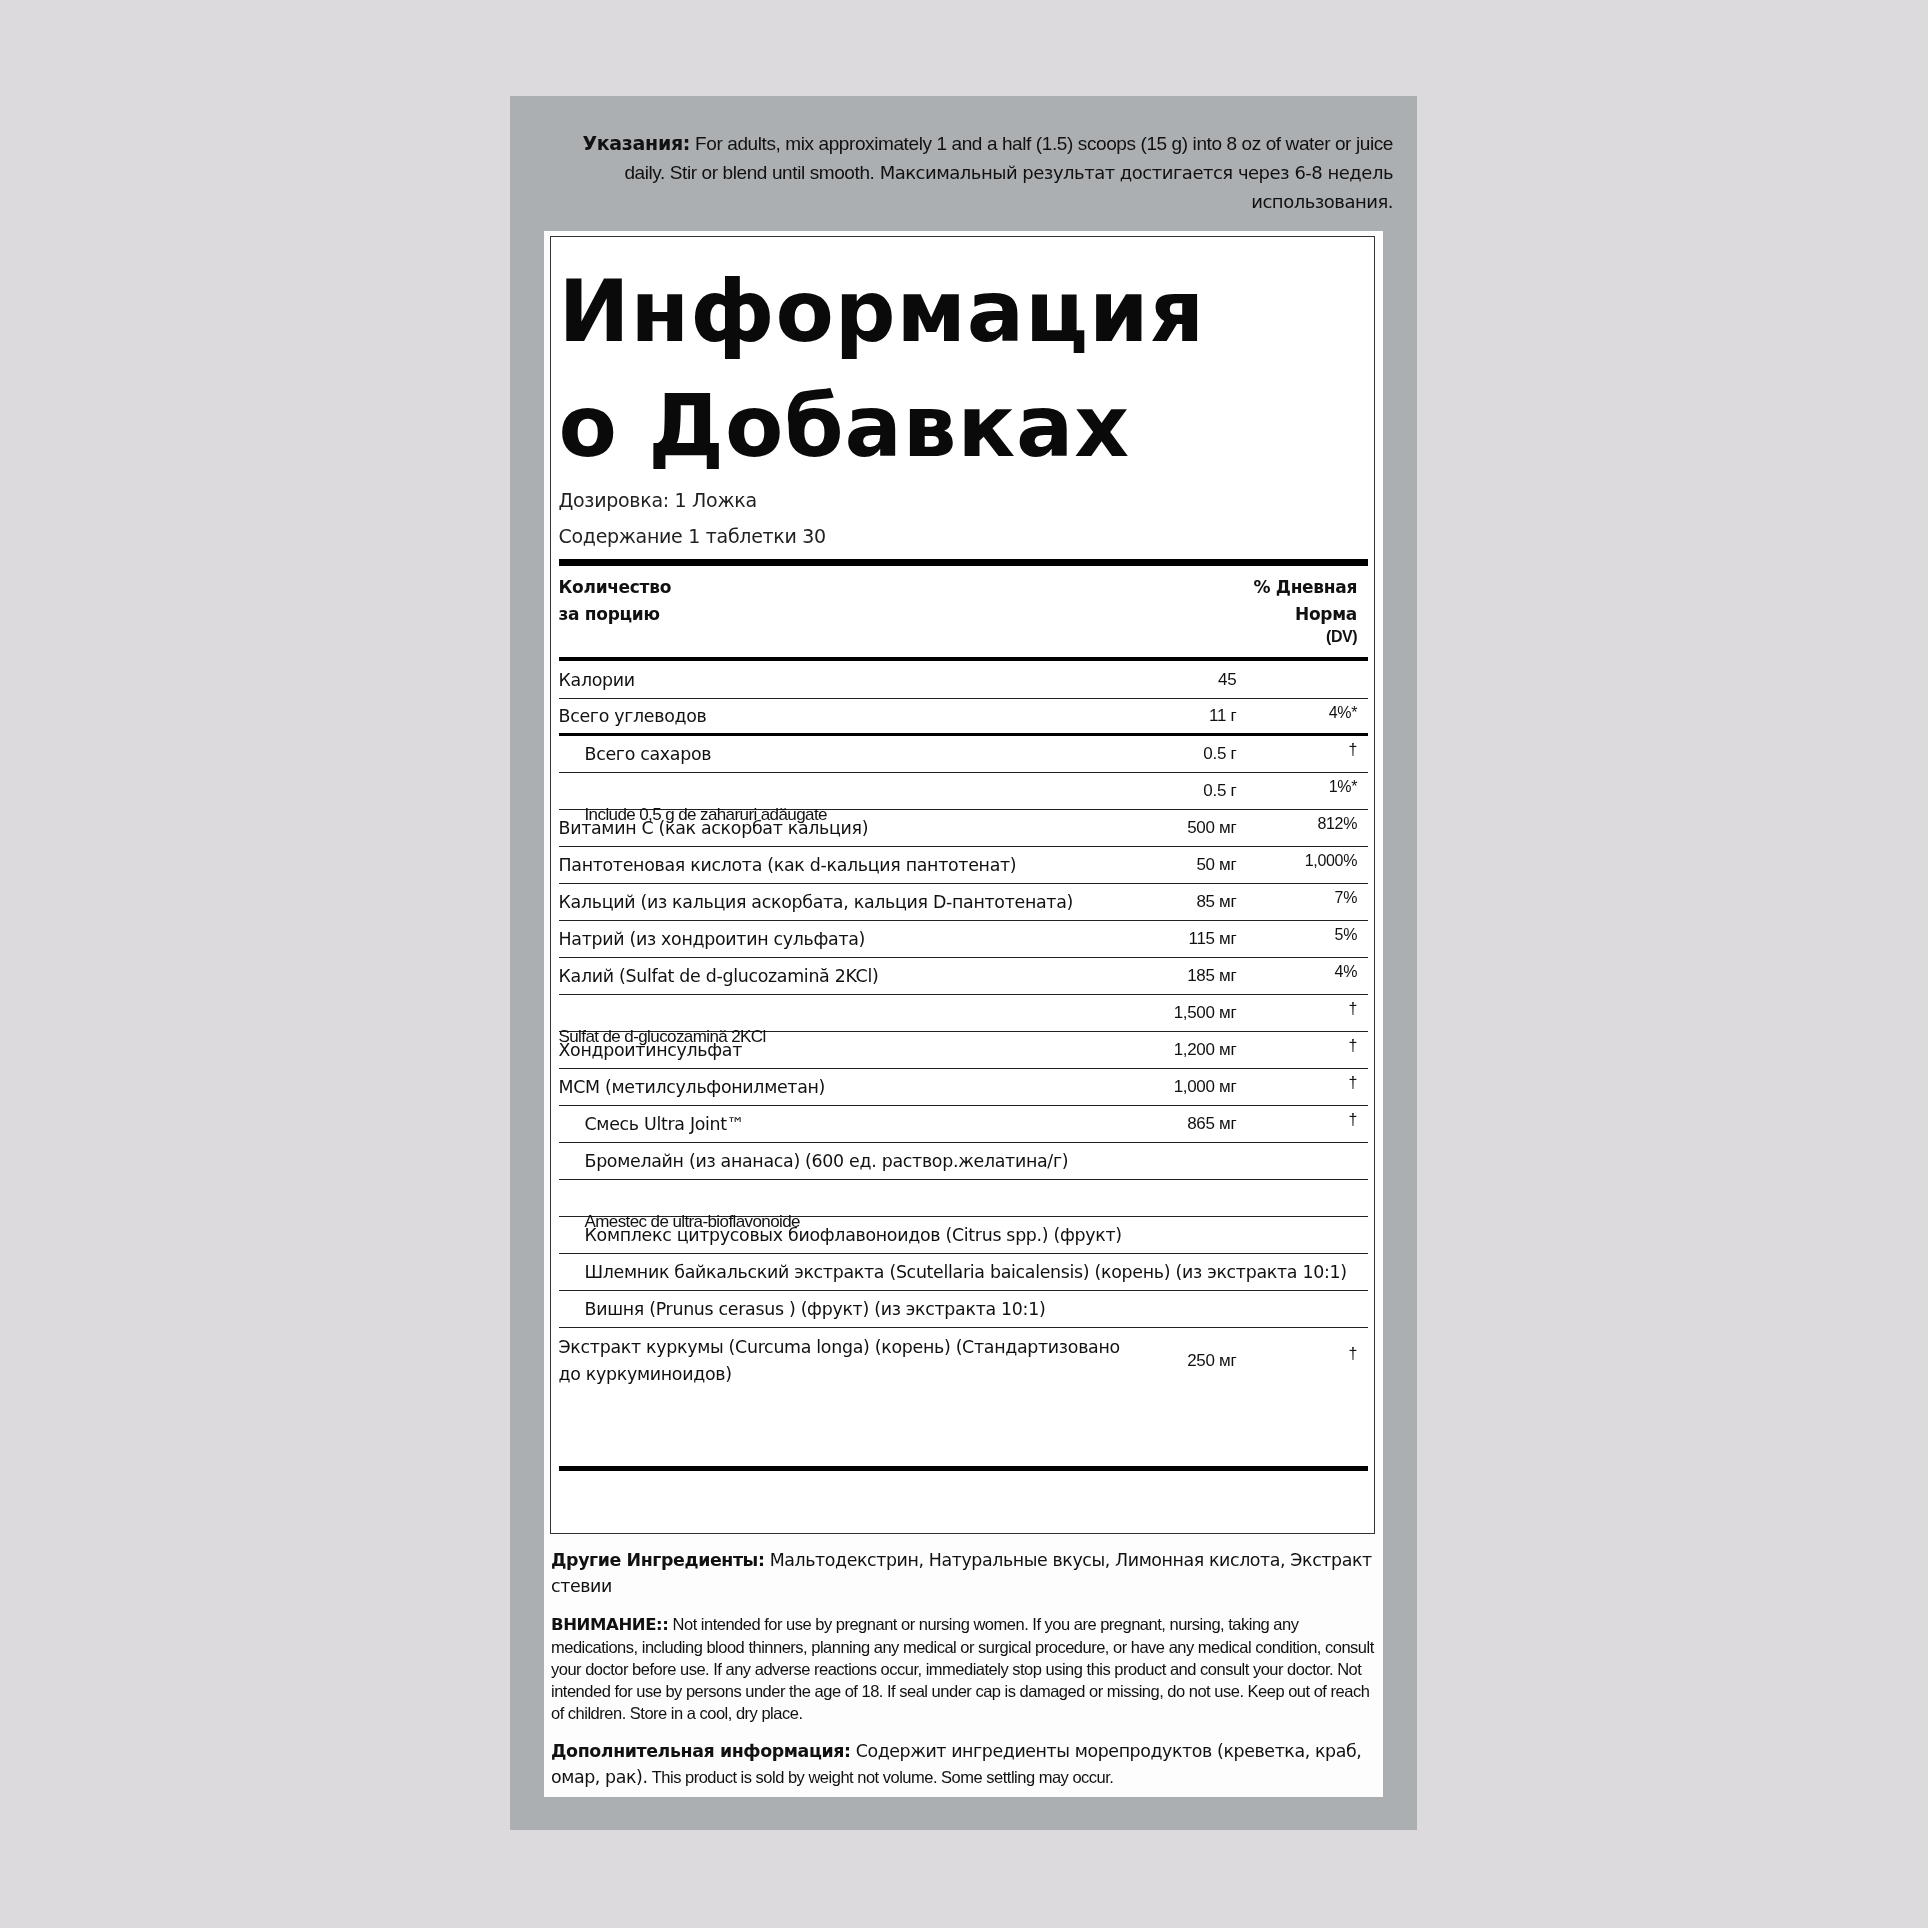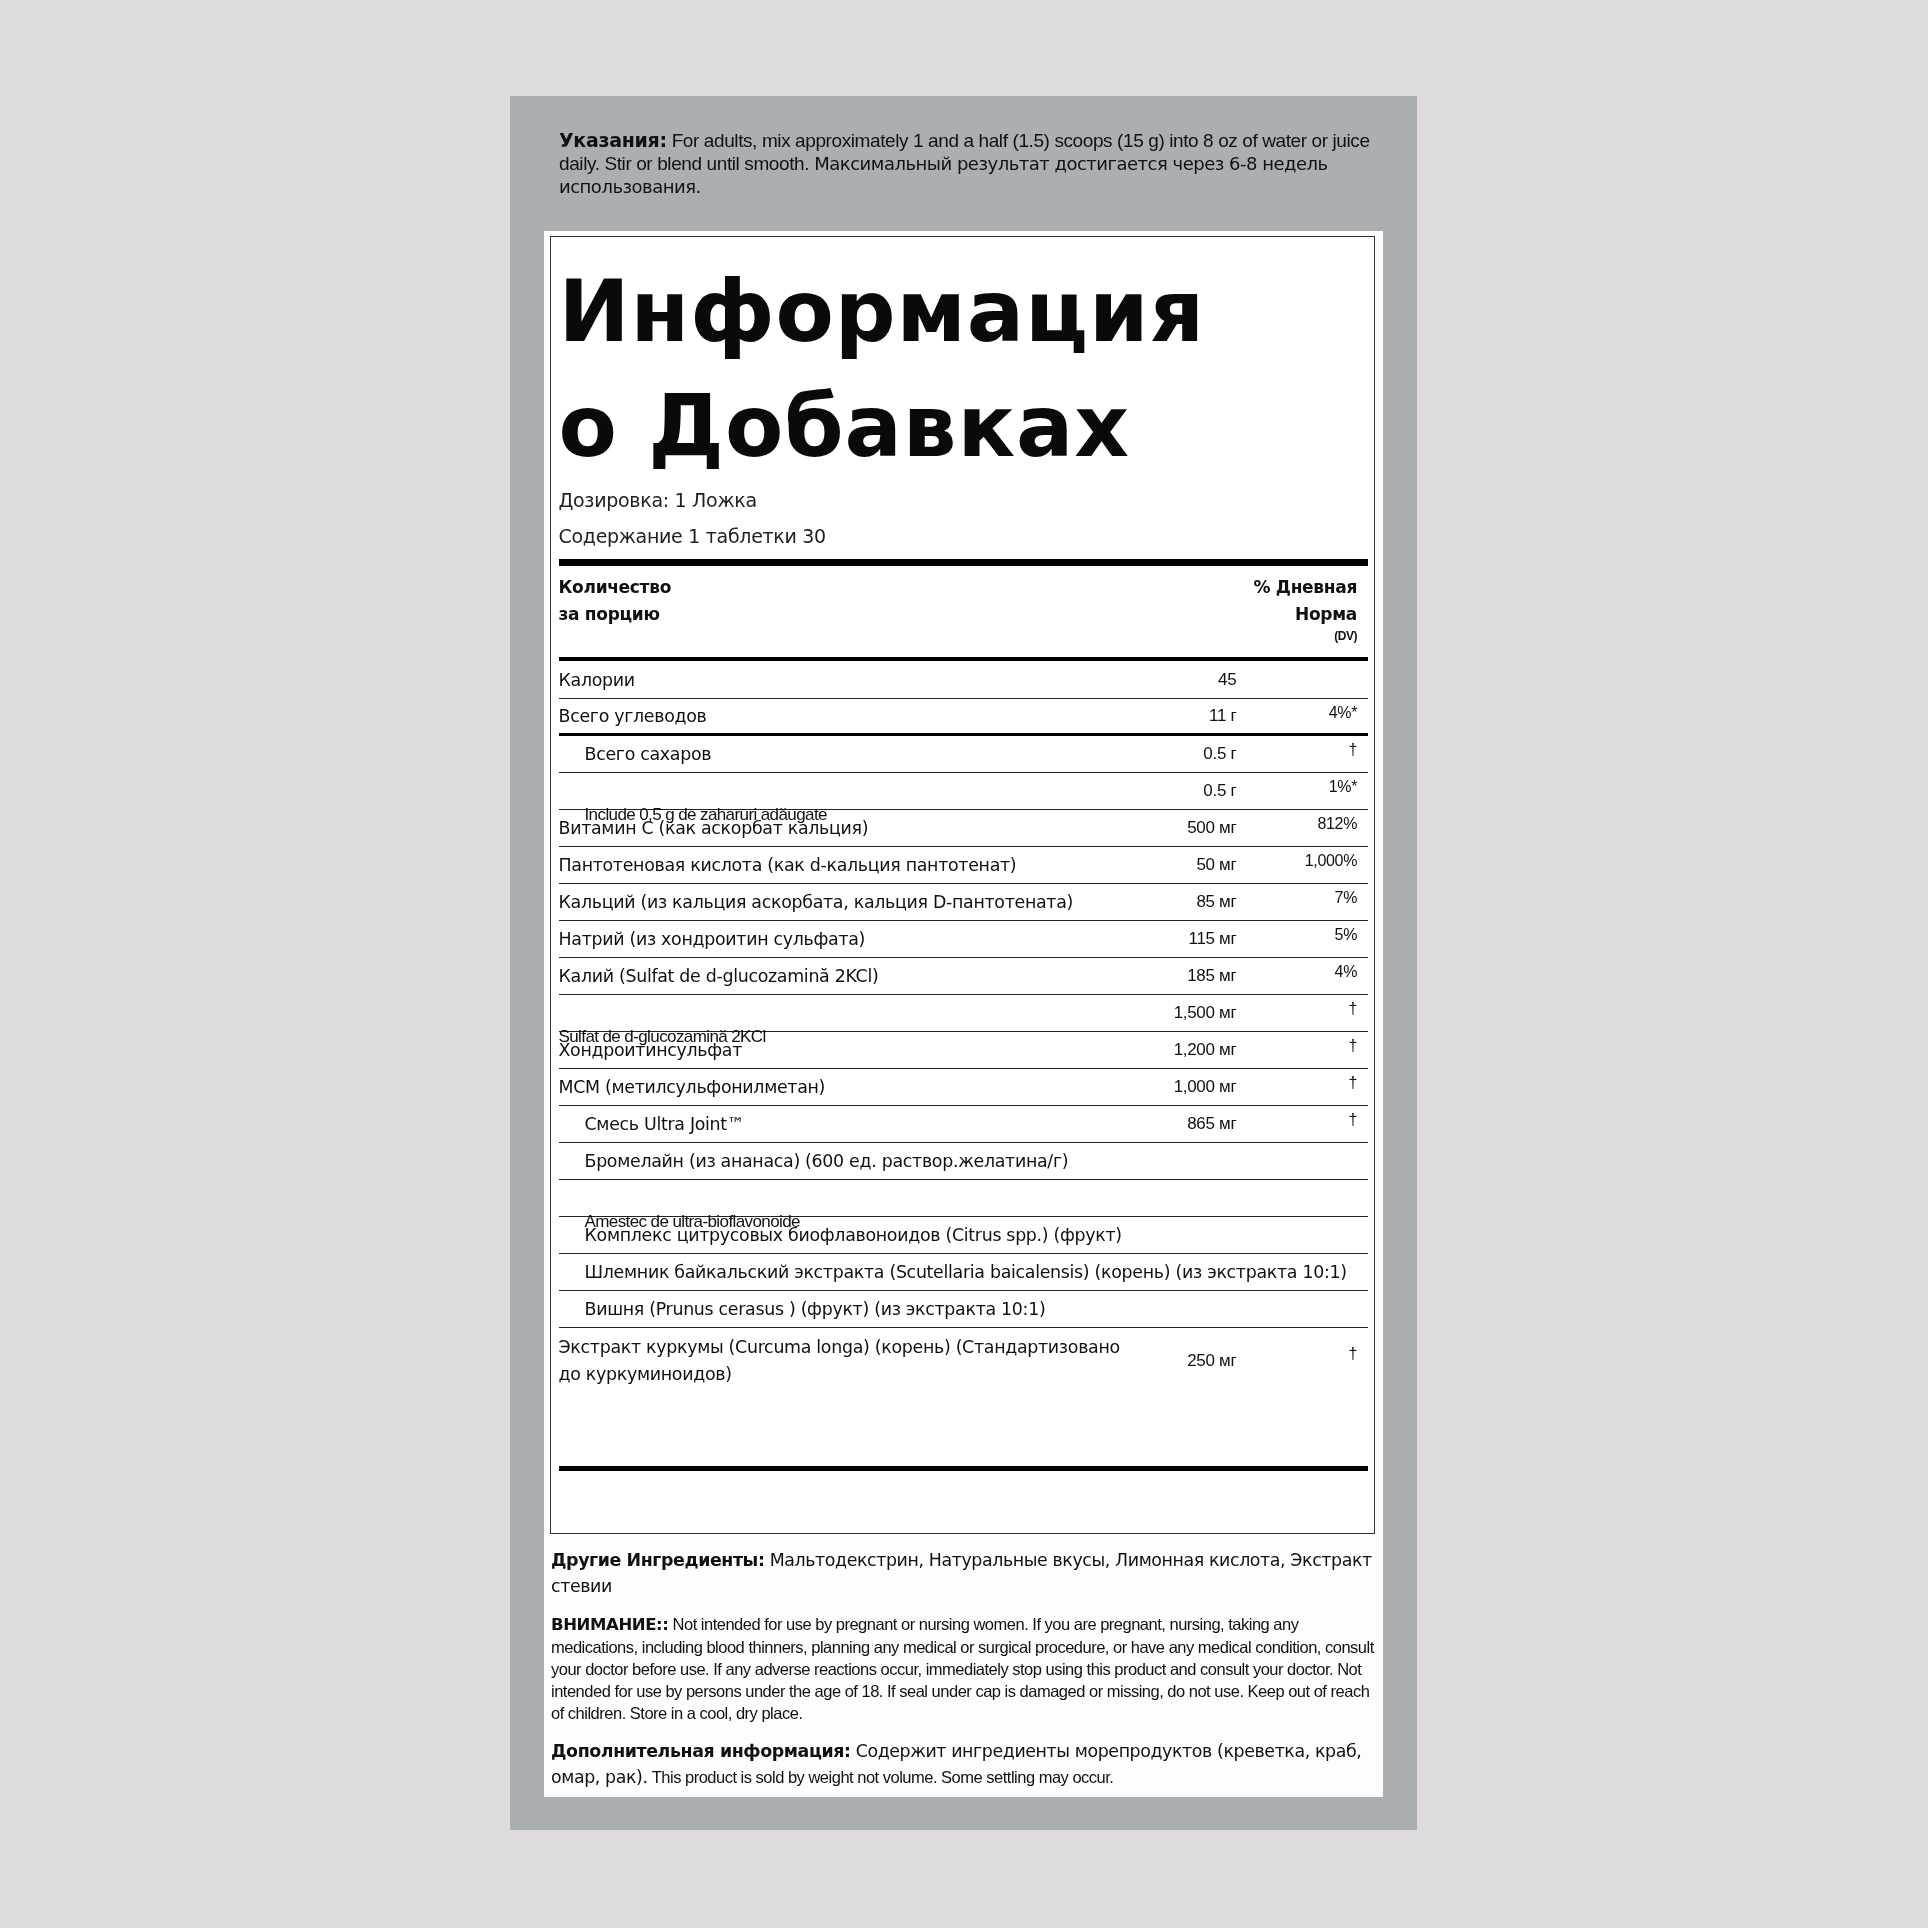--- a/index.html
+++ b/index.html
@@ -12,27 +12,28 @@
     overflow: hidden;
   }
   .grey-panel {
     position: absolute;
     left: 510px; top: 96px;
     width: 907px; height: 1734px;
     background: #acafb2;
   }
   .directions {
     position: absolute;
-    left: 559px; top: 129px;
+    left: 574px; top: 129px;
     width: 819px;
     font-family: "Liberation Sans", sans-serif;
     font-size: 19px;
-    line-height: 23px;
+    line-height: 29px;
     color: #111;
     letter-spacing: -0.4px;
+    text-align: right;
   }
   .directions b { font-family: "DejaVu Sans", sans-serif; font-weight: bold; letter-spacing: -0.3px; }
   .white-panel {
     position: absolute;
     left: 544px; top: 231px;
     width: 839px; height: 1566px;
     background: #fdfdfd;
   }
   .facts-box {
     position: absolute;
@@ -68,21 +69,21 @@
     position: absolute; left: 7.5px; top: 337px;
     font-weight: bold; font-size: 17px; line-height: 27px;
     letter-spacing: -0.3px;
   }
   .hdr-right {
     position: absolute; right: 17px; top: 337px;
     font-weight: bold; font-size: 17px; line-height: 27px;
     text-align: right;
     letter-spacing: -0.3px;
   }
-  .hdr-right .dv { font-family: "Liberation Sans", sans-serif; font-size: 12px; line-height: 17px; display: block; letter-spacing: -0.5px; }
+  .hdr-right .dv { font-family: "Liberation Sans", sans-serif; font-size: 16px; line-height: 17px; display: block; letter-spacing: -0.5px; }
   .rows {
     position: absolute; left: 7.5px; right: 5.6px; top: 425px;
   }
   .row {
     position: relative;
     height: 37px;
     border-bottom: 1.4px solid #222;
     box-sizing: border-box;
     font-size: 17.4px;
     letter-spacing: -0.3px;

